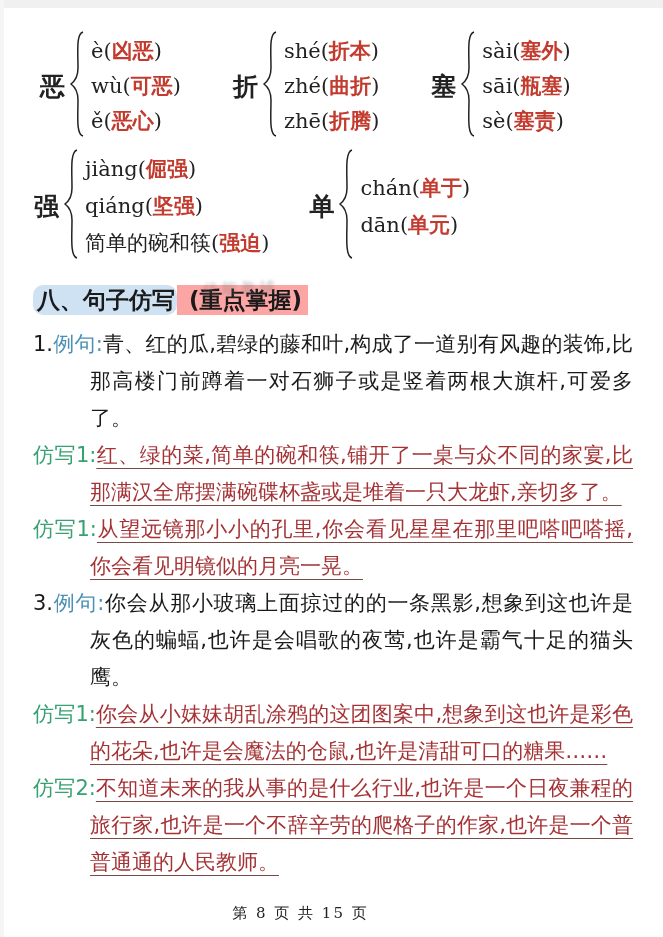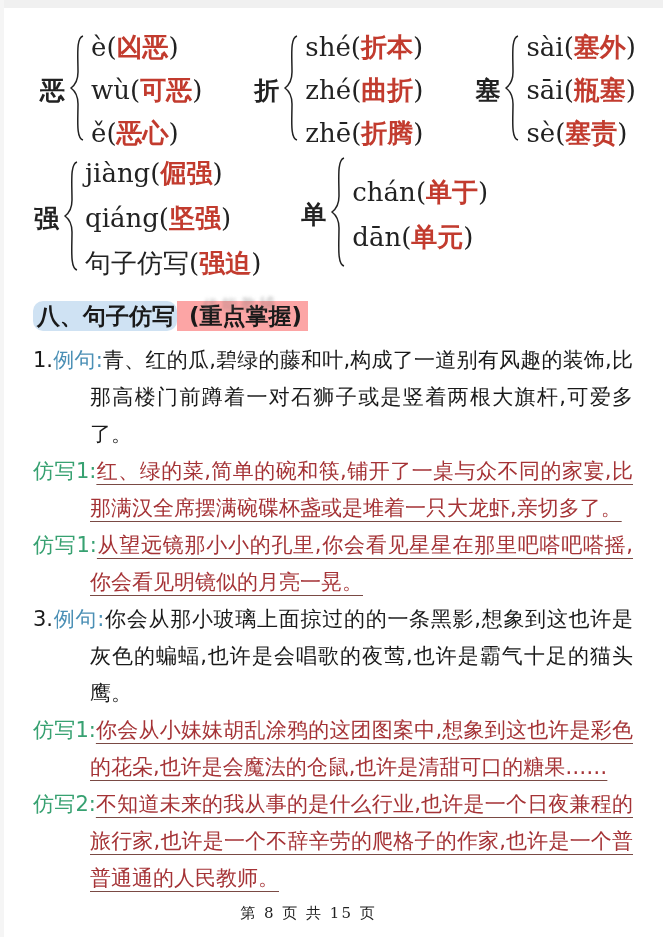--- a/index.html
+++ b/index.html
@@ -21,21 +21,21 @@
   .pchar{
     font-family:"DejaVu Serif","Liberation Serif",serif;
     font-size:25px;font-weight:700;color:#222;margin-right:4px;
   }
   .brace{flex:0 0 auto;margin-right:6px;}
   .entries{display:flex;flex-direction:column;}
   .prow1 .entries{gap:9px;}
   .prow2 .entries{gap:11px;}
   .entry{
     font-family:"DejaVu Serif","Liberation Serif",serif;
-    font-size:26px;line-height:34px;color:#222;white-space:nowrap;
+    font-size:21px;line-height:26px;color:#222;white-space:nowrap;
   }
   .entry .word{color:#c23b2e;font-weight:600;}
 
   
   .section-header{
     margin:20px 0 6px 33px;
     font-size:23px;font-weight:700;line-height:32px;
     position:relative;display:inline-block;
   }
   .hl-blue{background:#cfe2f3;padding:2px 2px 2px 4px;border-radius:10px;}
@@ -61,21 +61,21 @@
   .text-answer{
     color:#a53336;
     text-decoration:underline;
     text-decoration-thickness:1.4px;
     text-underline-offset:6px;
     text-decoration-color:#7a4a44;
   }
 
   
   .footer{
-    position:absolute;left:17px;bottom:14px;width:583px;
+    position:absolute;left:9px;bottom:14px;width:583px;
     text-align:center;font-size:15px;letter-spacing:2px;color:#222;
     font-family:"DejaVu Serif","Liberation Serif",serif;
   }
 </style>
 </head>
 <body>
 
 
 
 <div class="edge-top"></div>
@@ -133,21 +133,21 @@
     <div class="pgroup">
       <span class="pchar">强</span>
       <span class="brace">
         <svg width="16" height="112" viewBox="0 0 16 112">
             <path d="M14,2 C7,4 9,23 9,40 C9,49 6,53 2,56 C6,59 9,63 9,72 C9,89 7,108 14,110" fill="none" stroke="#222" stroke-width="1.5"></path>
           </svg>
       </span>
       <span class="entries">
         <span class="entry"><span>jiàng</span><span>(</span><span class="word">倔强</span><span>)</span></span>
         <span class="entry"><span>qiáng</span><span>(</span><span class="word">坚强</span><span>)</span></span>
-        <span class="entry"><span>句子仿写</span><span>(</span><span class="word">强迫</span><span>)</span></span>
+        <span class="entry"><span>简单的碗和筷</span><span>(</span><span class="word">强迫</span><span>)</span></span>
       </span>
     </div>
 
     <div class="pgroup">
       <span class="pchar">单</span>
       <span class="brace">
         <svg width="16" height="112" viewBox="0 0 16 112">
             <path d="M14,2 C7,4 9,23 9,40 C9,49 6,53 2,56 C6,59 9,63 9,72 C9,89 7,108 14,110" fill="none" stroke="#222" stroke-width="1.5"></path>
           </svg>
       </span>

